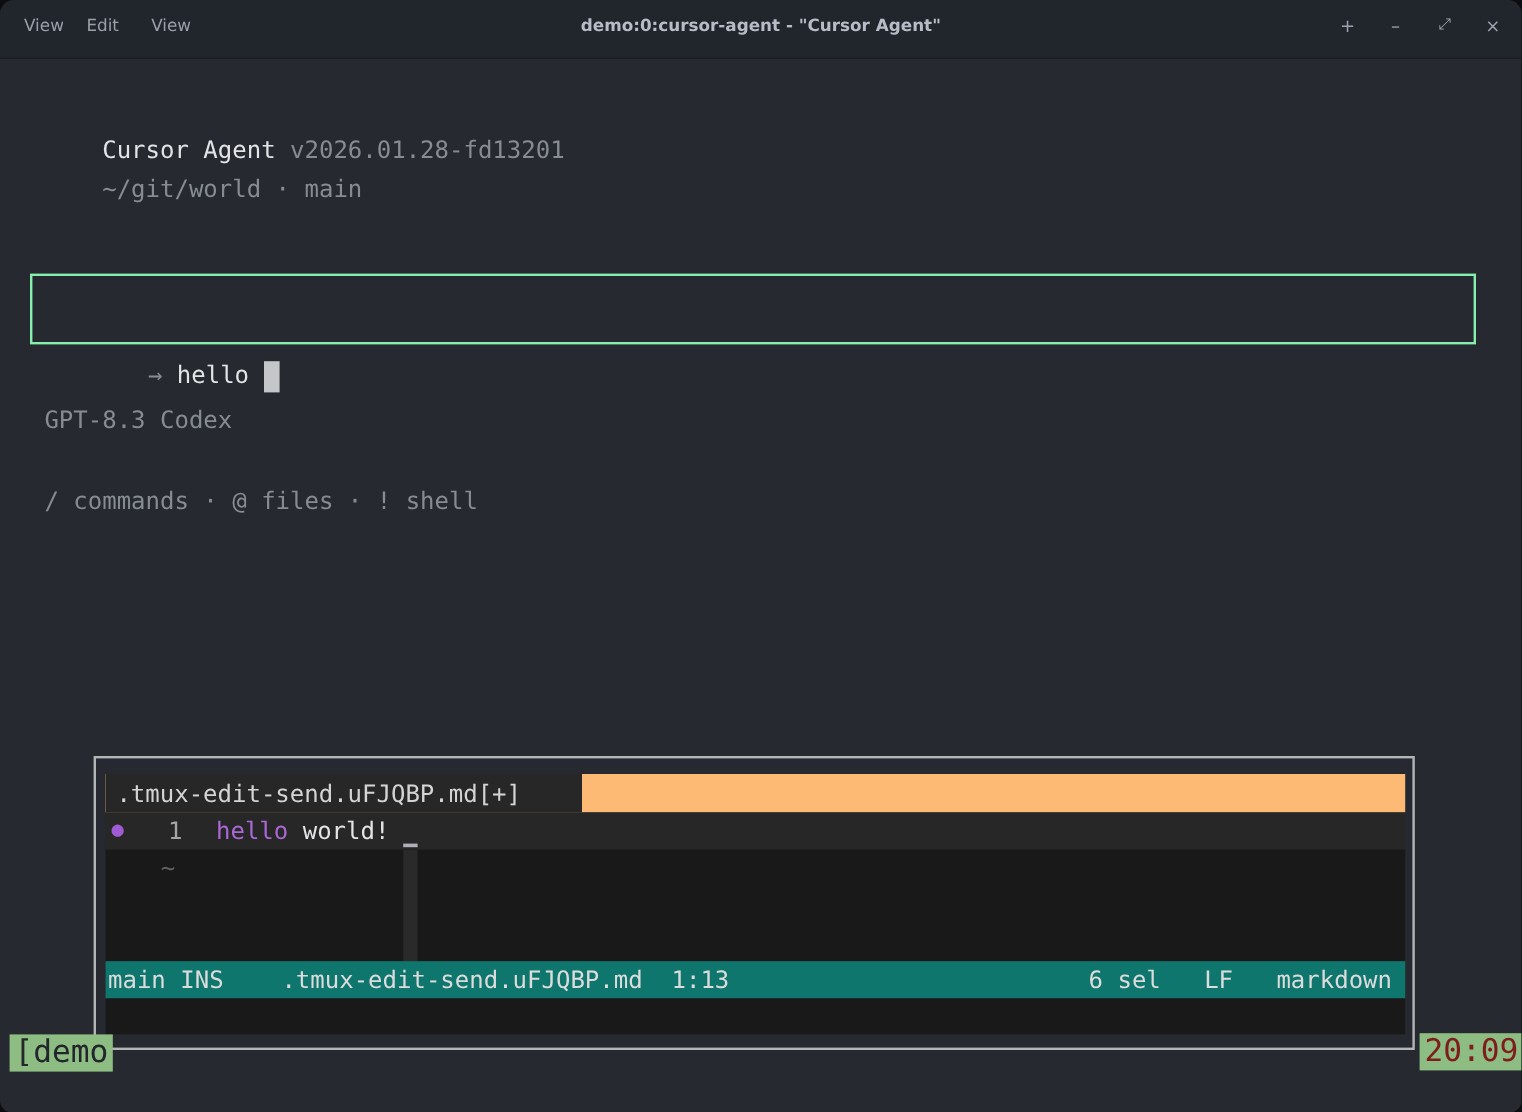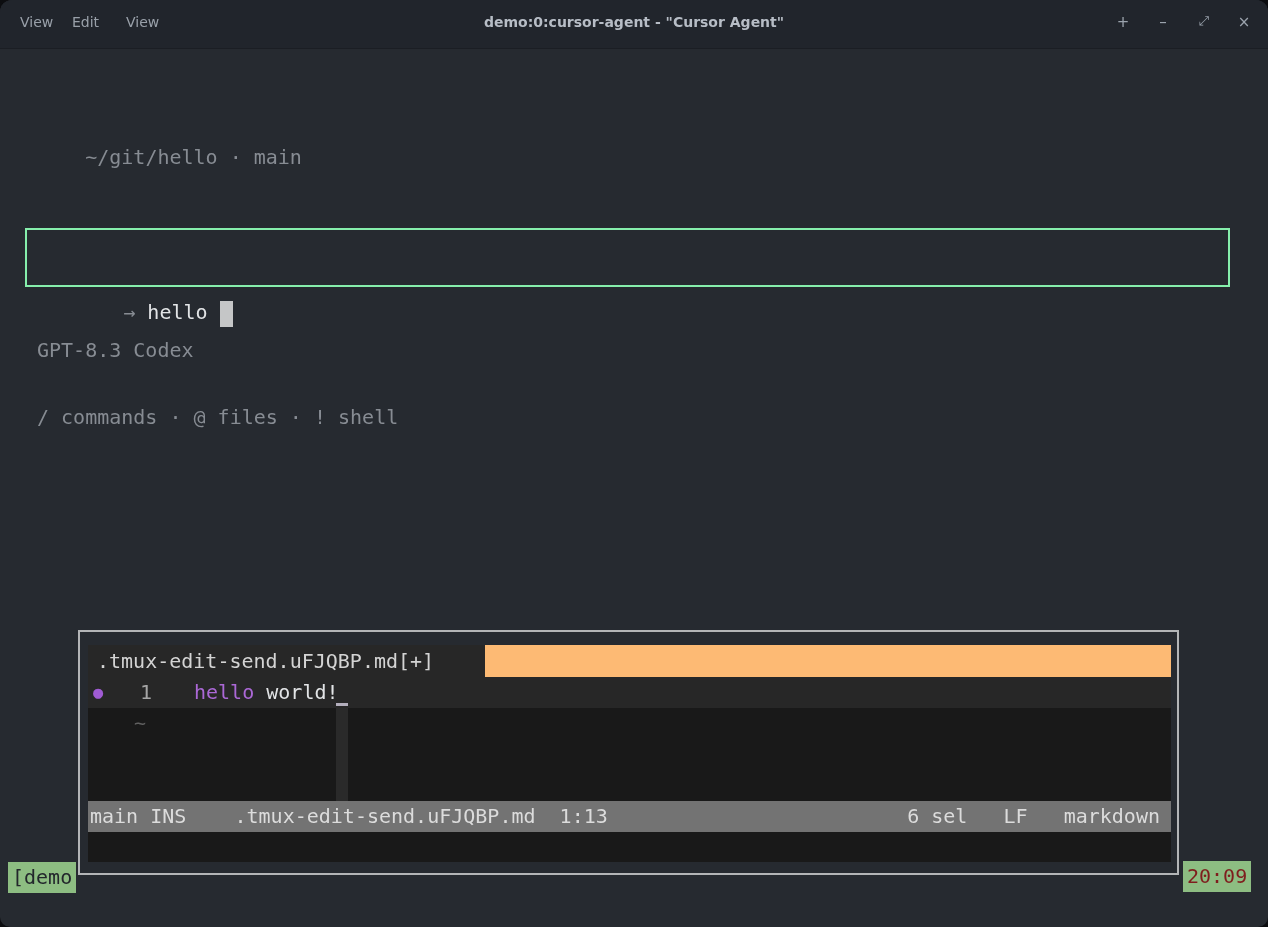--- a/index.html
+++ b/index.html
@@ -48,35 +48,35 @@
   .editor-tab-active {
     position:absolute; left:0; top:0; width:397px; height:32px;
     background:#272727; color:#d4d4d4; font-size:20px; line-height:32px;
     padding-left:9px; white-space:pre; box-sizing:border-box;
   }
   .editor-codeline { top:677px; height:31px; background:#272727;
     font-size:20px; line-height:31px; }
   .gutter-dot { position:absolute; left:5px; top:0; font-size:17px;
     line-height:31px; color:#a05bd3; }
   .line-number { position:absolute; left:52px; top:0; color:#a6a6a6; white-space:pre; }
-  .code-text { position:absolute; left:106px; top:0; white-space:pre; }
+  .code-text { position:absolute; left:92px; top:0; white-space:pre; }
   .cursor-underline { position:absolute; left:248px; bottom:2px;
     width:12px; height:3px; background:#b3aebc; }
   .editor-empty { top:708px; height:93px; background:#191919;
     font-size:20px; line-height:31px; }
   .tilde { position:absolute; left:46px; top:0; color:#606060; }
   .cursor-column { position:absolute; left:248px; top:0; width:12px;
     height:93px; background:#2a2a2a; }
-  .editor-status { top:801px; height:31px; background:#737373;
+  .editor-status { top:801px; height:31px; background:#0f766e;
     color:#dcdcdc; font-size:20px; line-height:31px; }
   .status-left  { position:absolute; left:2px;  top:0; white-space:pre; }
   .status-right { position:absolute; right:11px; top:0; white-space:pre; }
   .editor-msgline { top:832px; height:30px; background:#191919; }
   
-  .tmux-badge { position:absolute; background:#8dbd82; font-size:20px;
+  .tmux-badge { position:absolute; background:#8dbd82; font-size:26px;
     line-height:31px; height:31px; padding:0 4px; white-space:pre; }
   .tmux-session { left:8px; top:862px; color:#23272c; }
   .tmux-clock   { left:1183px; top:861px; color:#7f1d1d; }
 </style>
 </head>
 <body>
 
 <div class="window">
 
   <div class="titlebar">
@@ -91,22 +91,25 @@
       <span>–</span>
     </span>
     <span class="win-btn btn-max">
       <span>⤢</span>
     </span>
     <span class="win-btn btn-close">
       <span>×</span>
     </span>
   </div>
 
+  <div class="mono" style="left:37px; top:91px;">
+    <span class="bright">Cursor Agent</span><span class="dim"> </span><span class="dim">v2026.01.28-fd13201</span>
+  </div>
   <div class="mono" style="left:37px; top:123px;">
-    <span class="dim">~/git/hello</span><span class="dim"> · </span><span class="dim">main</span>
+    <span class="dim">~/git/world</span><span class="dim"> · </span><span class="dim">main</span>
   </div>
 
   <div class="prompt-box">
     <div class="prompt-line">
       <span class="dim">→ </span><span class="bright">hello </span><span class="cursor-block"></span>
     </div>
   </div>
 
   <div class="mono dim" style="left:37px; top:339px;">GPT-8.3 Codex</div>
   <div class="mono dim" style="left:37px; top:371px;margin-top:35px;">/ commands · @ files · ! shell</div>

